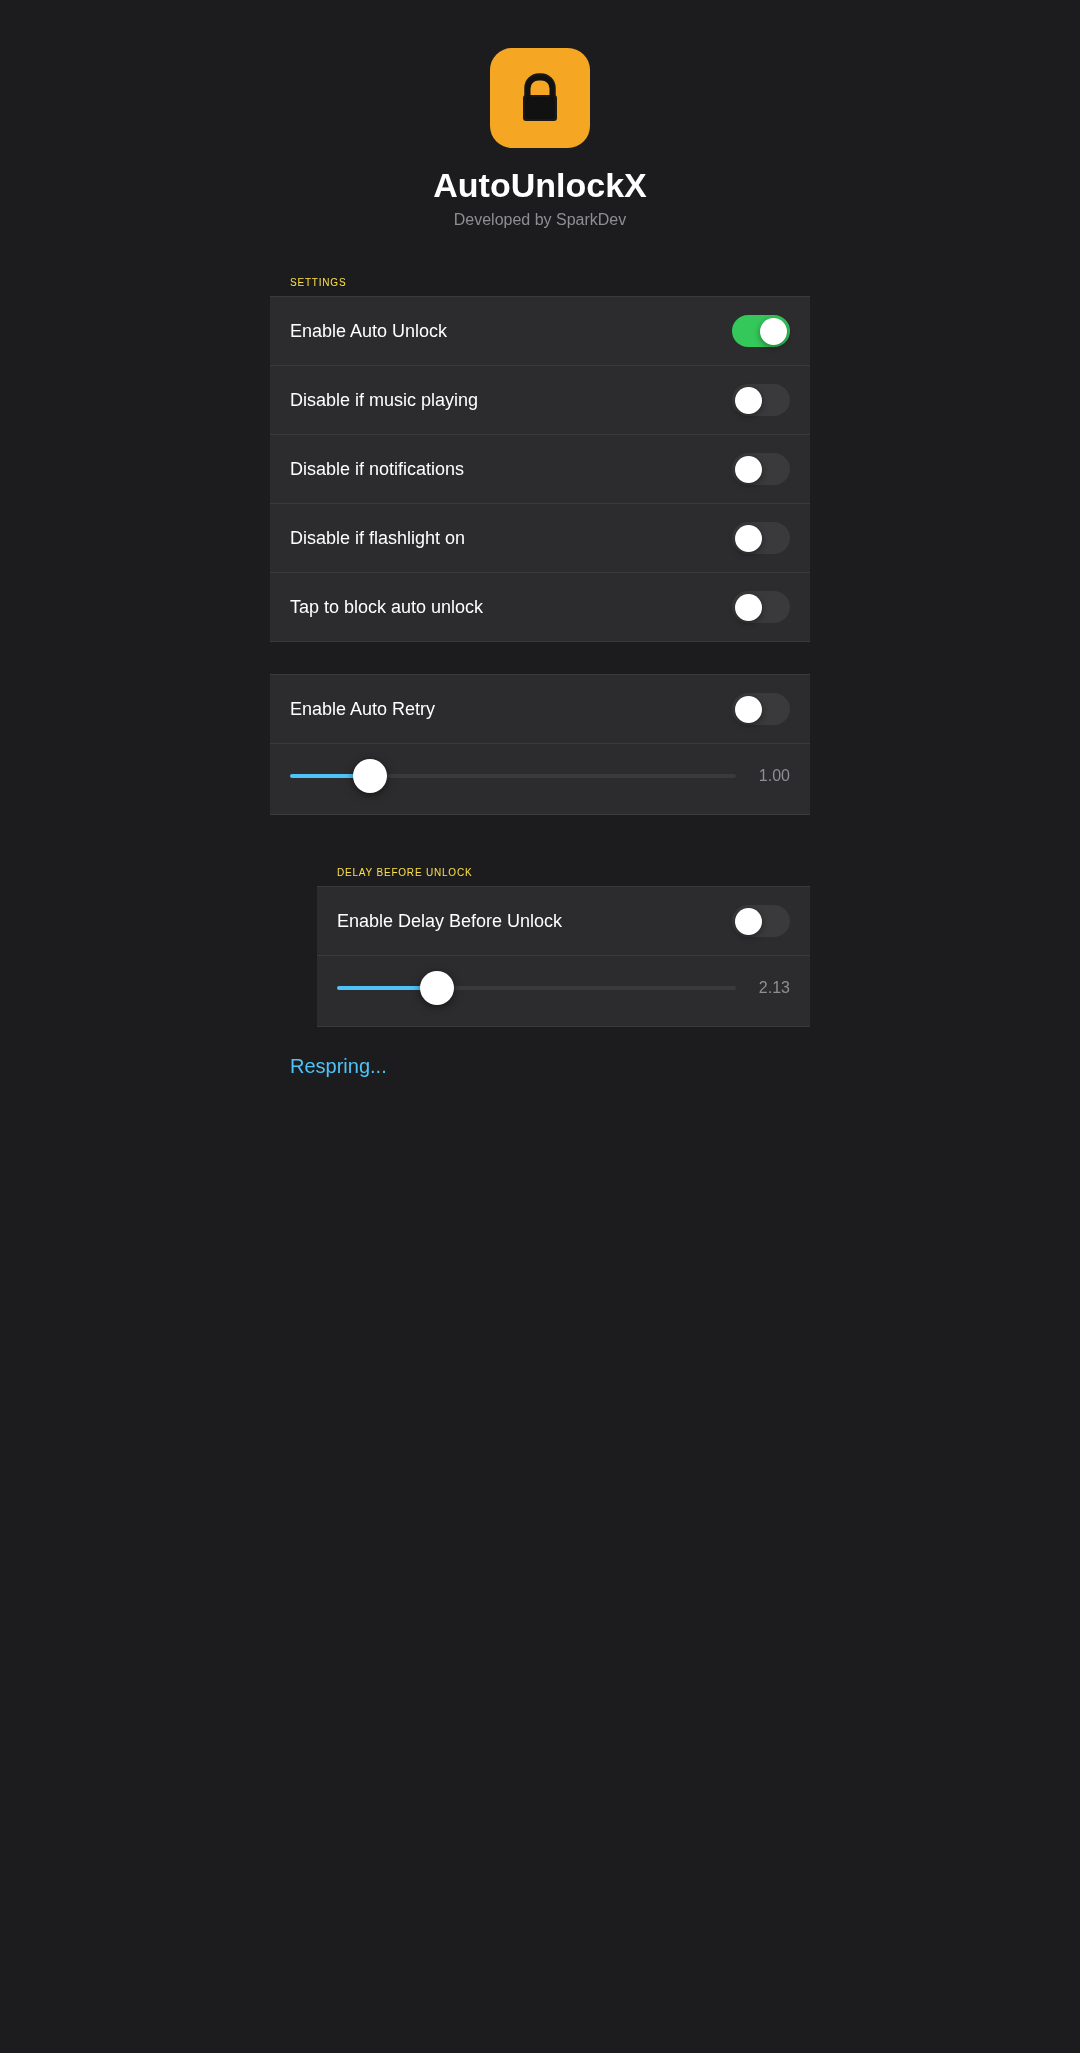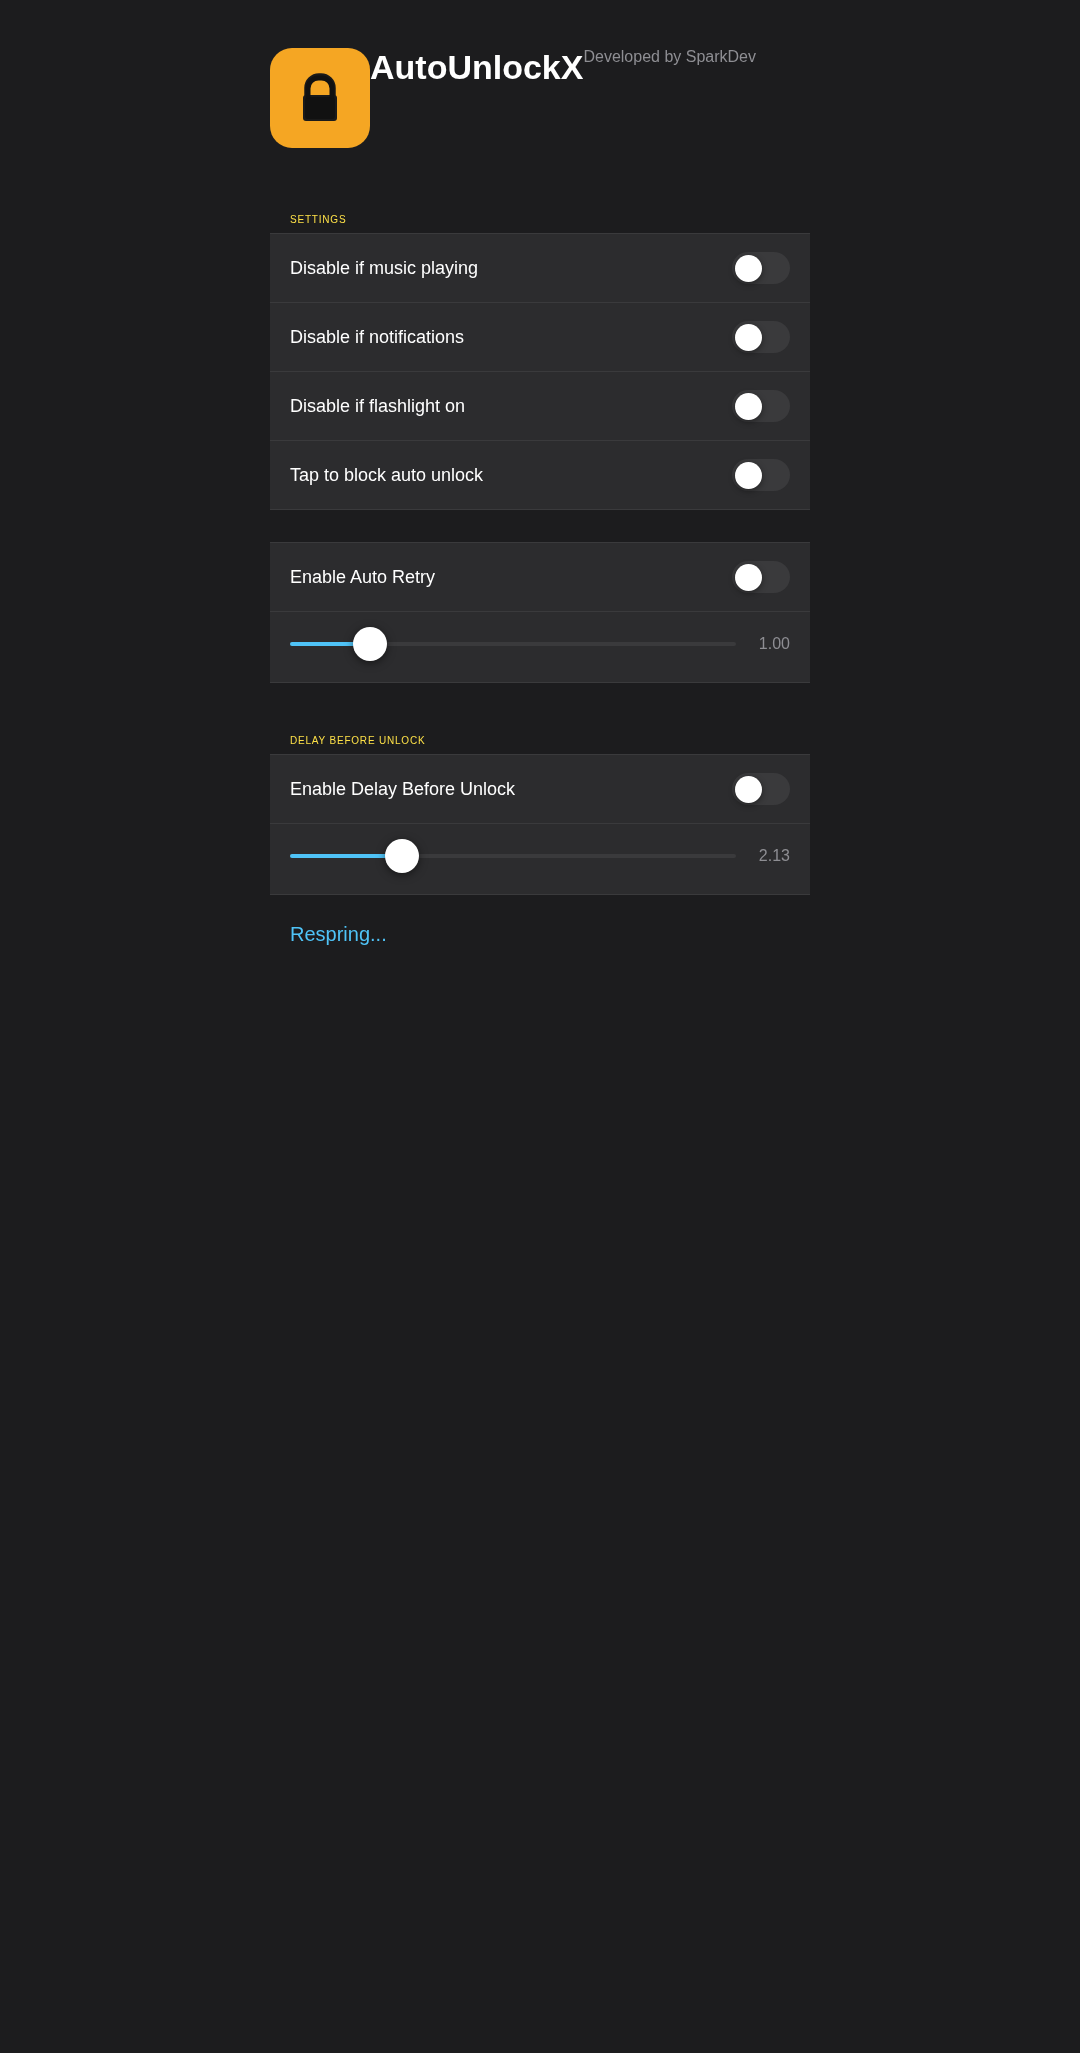--- a/index.html
+++ b/index.html
@@ -14,21 +14,22 @@
       font-family: -apple-system, BlinkMacSystemFont, 'SF Pro Display', 'Helvetica Neue', Arial, sans-serif;
       color: #ffffff;
       min-height: 2053px;
       width: 100%;
       max-width: 540px;
       margin: 0 auto;
     }
 
     .header {
       display: flex;
-      flex-direction: row;
+      flex-direction: column;
+      align-items: center;
       padding: 48px 0 28px 0;
     }
 
     .app-icon {
       width: 100px;
       height: 100px;
       background-color: #f5a623;
       border-radius: 22px;
       display: flex;
       align-items: center;
@@ -205,20 +206,28 @@
     </svg>
   </div>
   <h1 class="app-title">AutoUnlockX</h1>
   <p class="app-subtitle">Developed by SparkDev</p>
 </div>
 
 <div class="section">
   <div class="section-header">SETTINGS</div>
   <div class="section-body">
 
+    <div class="settings-row">
+      <span class="row-label">Enable Auto Unlock</span>
+      <div class="toggle">
+        <div class="toggle-track on">
+          <div class="toggle-thumb"></div>
+        </div>
+      </div>
+    </div>
 
     <div class="settings-row">
       <span class="row-label">Disable if music playing</span>
       <div class="toggle">
         <div class="toggle-track">
           <div class="toggle-thumb"></div>
         </div>
       </div>
     </div>
 
@@ -271,21 +280,21 @@
           <div class="slider-track-fill" style="width: 18%;"></div>
           <div class="slider-thumb" style="left: 18%;"></div>
         </div>
         <span class="slider-value">1.00</span>
       </div>
     </div>
 
   </div>
 </div>
 
-<div class="section" style="margin-top: 32px;">
+<div class="section" style="margin-top: 32px; margin-left: 47px;">
   <div class="section-header">DELAY BEFORE UNLOCK</div>
   <div class="section-body">
 
     <div class="settings-row">
       <span class="row-label">Enable Delay Before Unlock</span>
       <div class="toggle">
         <div class="toggle-track">
           <div class="toggle-thumb"></div>
         </div>
       </div>

